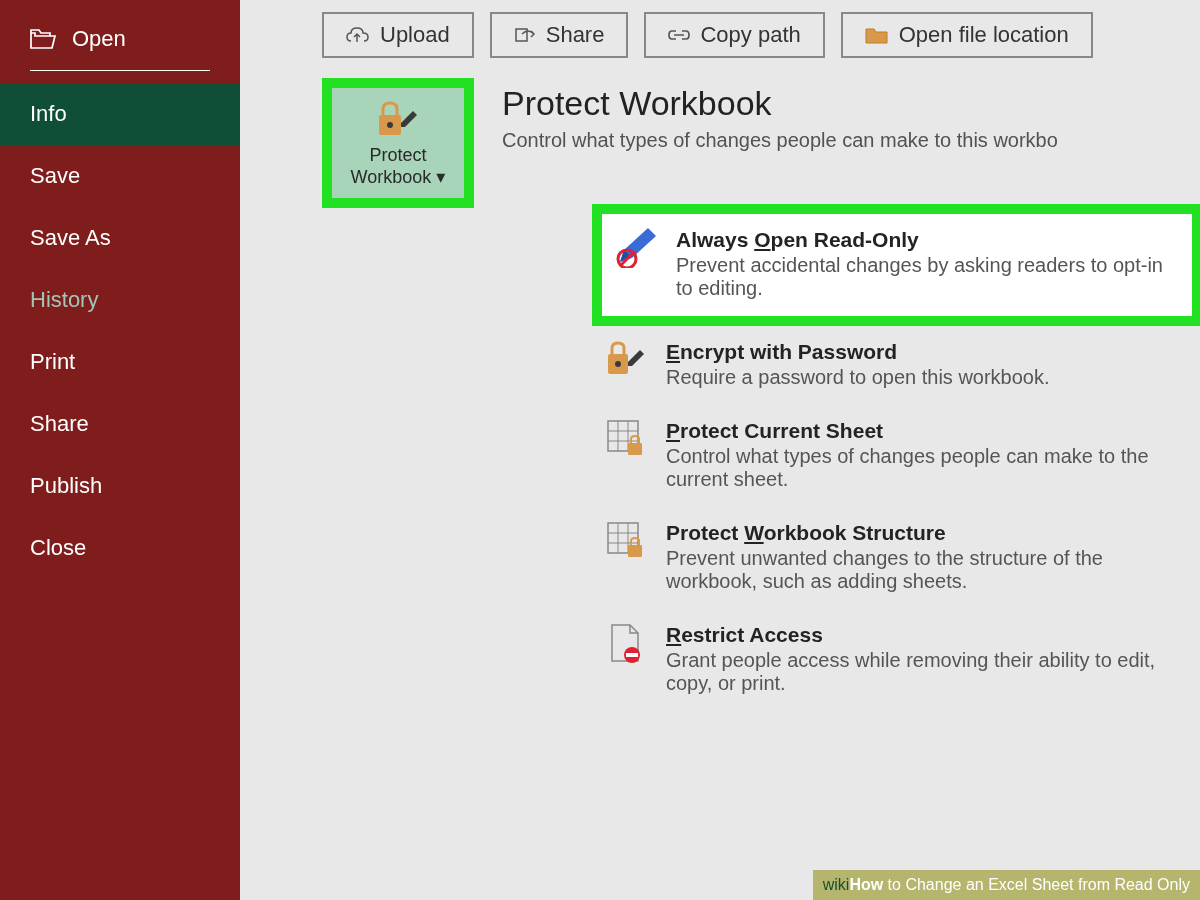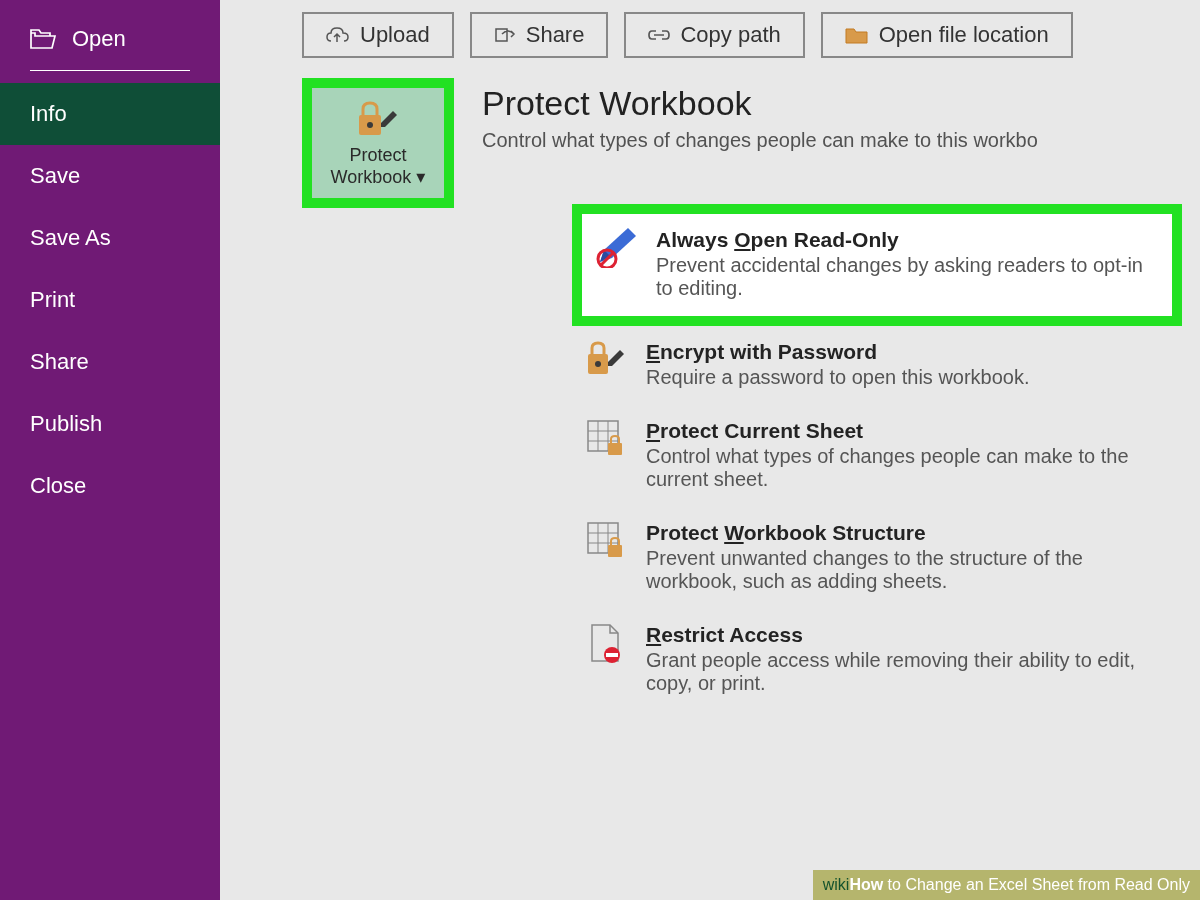--- a/index.html
+++ b/index.html
@@ -4,22 +4,22 @@
 <style>
 * { margin: 0; padding: 0; box-sizing: border-box; }
 body {
   font-family: "Segoe UI", -apple-system, sans-serif;
   width: 1200px; height: 900px;
   display: flex;
   overflow: hidden;
   background: #e8e8e8;
 }
 .sidebar {
-  width: 220px;
-  background: #701a75;
+  width: 240px;
+  background: #7f1d1d;
   color: #fff;
   padding-top: 8px;
   flex-shrink: 0;
 }
 .sidebar-item {
   display: flex;
   align-items: center;
   padding: 18px 30px;
   font-size: 22px;
   cursor: pointer;
@@ -147,20 +147,23 @@
   </div>
   <hr>
   <div class="sidebar-item active">
     <span>Info</span>
   </div>
   <div class="sidebar-item">
     <span>Save</span>
   </div>
   <div class="sidebar-item">
     <span>Save As</span>
+  </div>
+  <div class="sidebar-item dim">
+    <span>History</span>
   </div>
   <div class="sidebar-item">
     <span>Print</span>
   </div>
   <div class="sidebar-item">
     <span>Share</span>
   </div>
   <div class="sidebar-item">
     <span>Publish</span>
   </div>

